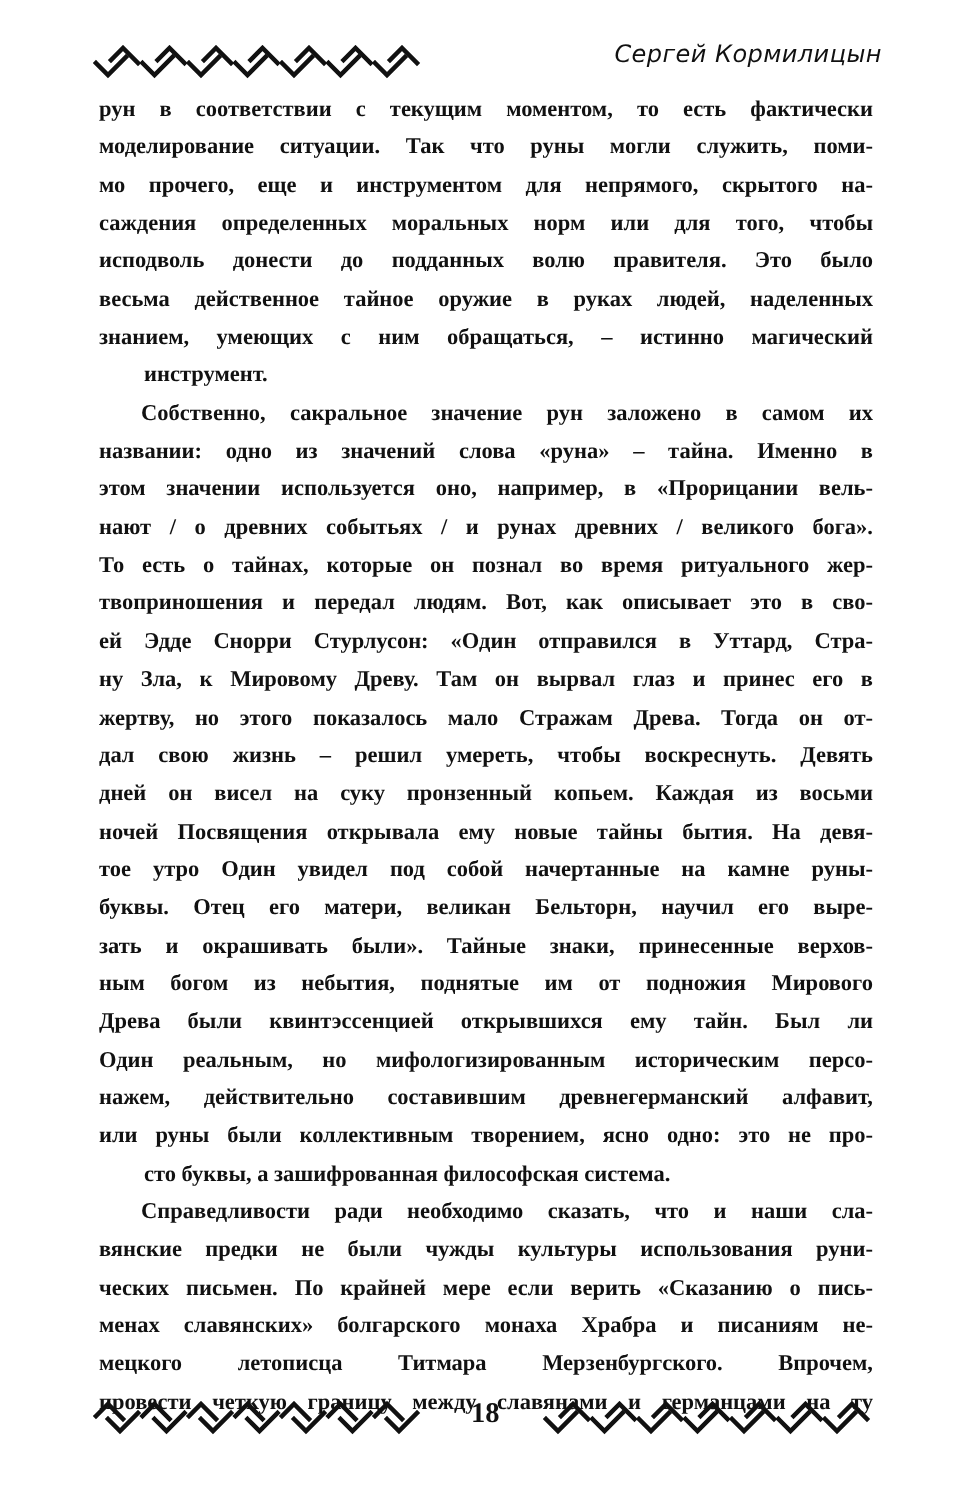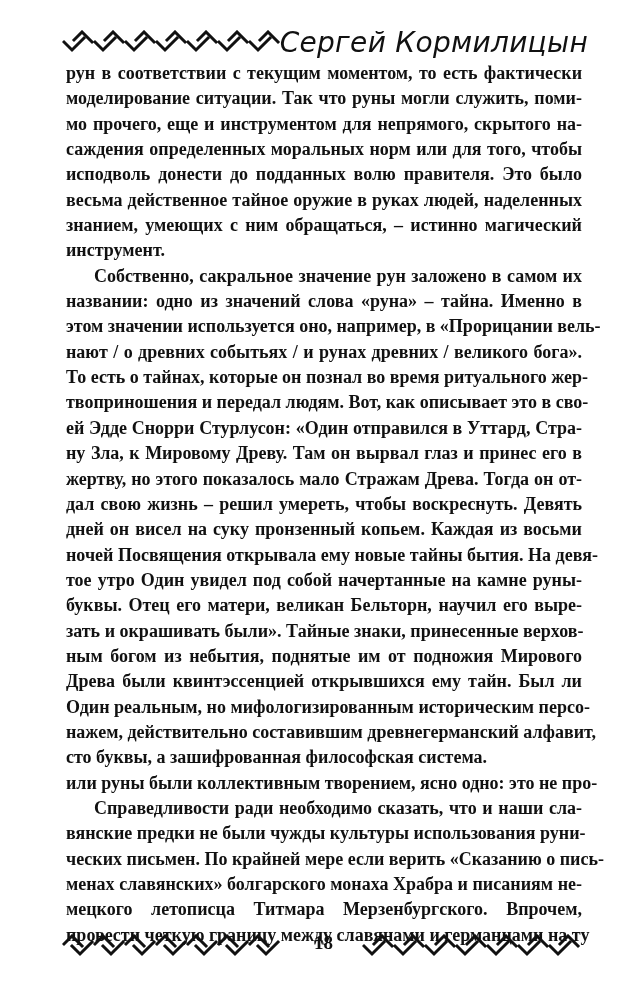--- a/index.html
+++ b/index.html
@@ -29,43 +29,44 @@
     .header .ornament {
       left: 62px;
       top: 8px;
     }
     .running-head {
       position: absolute;
       right: 55px;
       top: 4px;
       font-family: "DejaVu Sans", "Liberation Sans", sans-serif;
       font-style: italic;
-      font-size: 28px;
+      font-size: 16px;
       letter-spacing: 0.3px;
       color: #111;
     }
     .body-text {
       position: absolute;
       left: 66px;
       top: 61px;
       width: 516px;
-      font-size: 18px;
+      font-size: 15px;
       line-height: 25.35px;
       font-weight: bold;
     }
     .line {
       display: block;
       white-space: nowrap;
       text-align: justify;
       text-align-last: justify;
       height: 25.35px;
       overflow: visible;
     }
     .line.last {
       text-align-last: left;
+      margin-left: 30px;
     }
     .line.indent {
       padding-left: 28px;
     }
     .footer {
       position: absolute;
       top: 932px;
       left: 0;
       width: 555px;
       height: 40px;
@@ -136,22 +137,22 @@
       <span class="line">дал свою жизнь – решил умереть, чтобы воскреснуть. Девять</span>
       <span class="line">дней он висел на суку пронзенный копьем. Каждая из восьми</span>
       <span class="line">ночей Посвящения открывала ему новые тайны бытия. На девя-</span>
       <span class="line">тое утро Один увидел под собой начертанные на камне руны-</span>
       <span class="line">буквы. Отец его матери, великан Бельторн, научил его выре-</span>
       <span class="line">зать и окрашивать были». Тайные знаки, принесенные верхов-</span>
       <span class="line">ным богом из небытия, поднятые им от подножия Мирового</span>
       <span class="line">Древа были квинтэссенцией открывшихся ему тайн. Был ли</span>
       <span class="line">Один реальным, но мифологизированным историческим персо-</span>
       <span class="line">нажем, действительно составившим древнегерманский алфавит,</span>
+      <span class="line">или руны были коллективным творением, ясно одно: это не про-</span>
       <span class="line last">сто буквы, а зашифрованная философская система.</span>
-      <span class="line">или руны были коллективным творением, ясно одно: это не про-</span>
     </div>
     <div>
       <span class="line indent">Справедливости ради необходимо сказать, что и наши сла-</span>
       <span class="line">вянские предки не были чужды культуры использования руни-</span>
       <span class="line">ческих письмен. По крайней мере если верить «Сказанию о пись-</span>
       <span class="line">менах славянских» болгарского монаха Храбра и писаниям не-</span>
       <span class="line">мецкого летописца Титмара Мерзенбургского. Впрочем,</span>
       <span class="line">провести четкую границу между славянами и германцами на ту</span>
     </div>
   </div>

